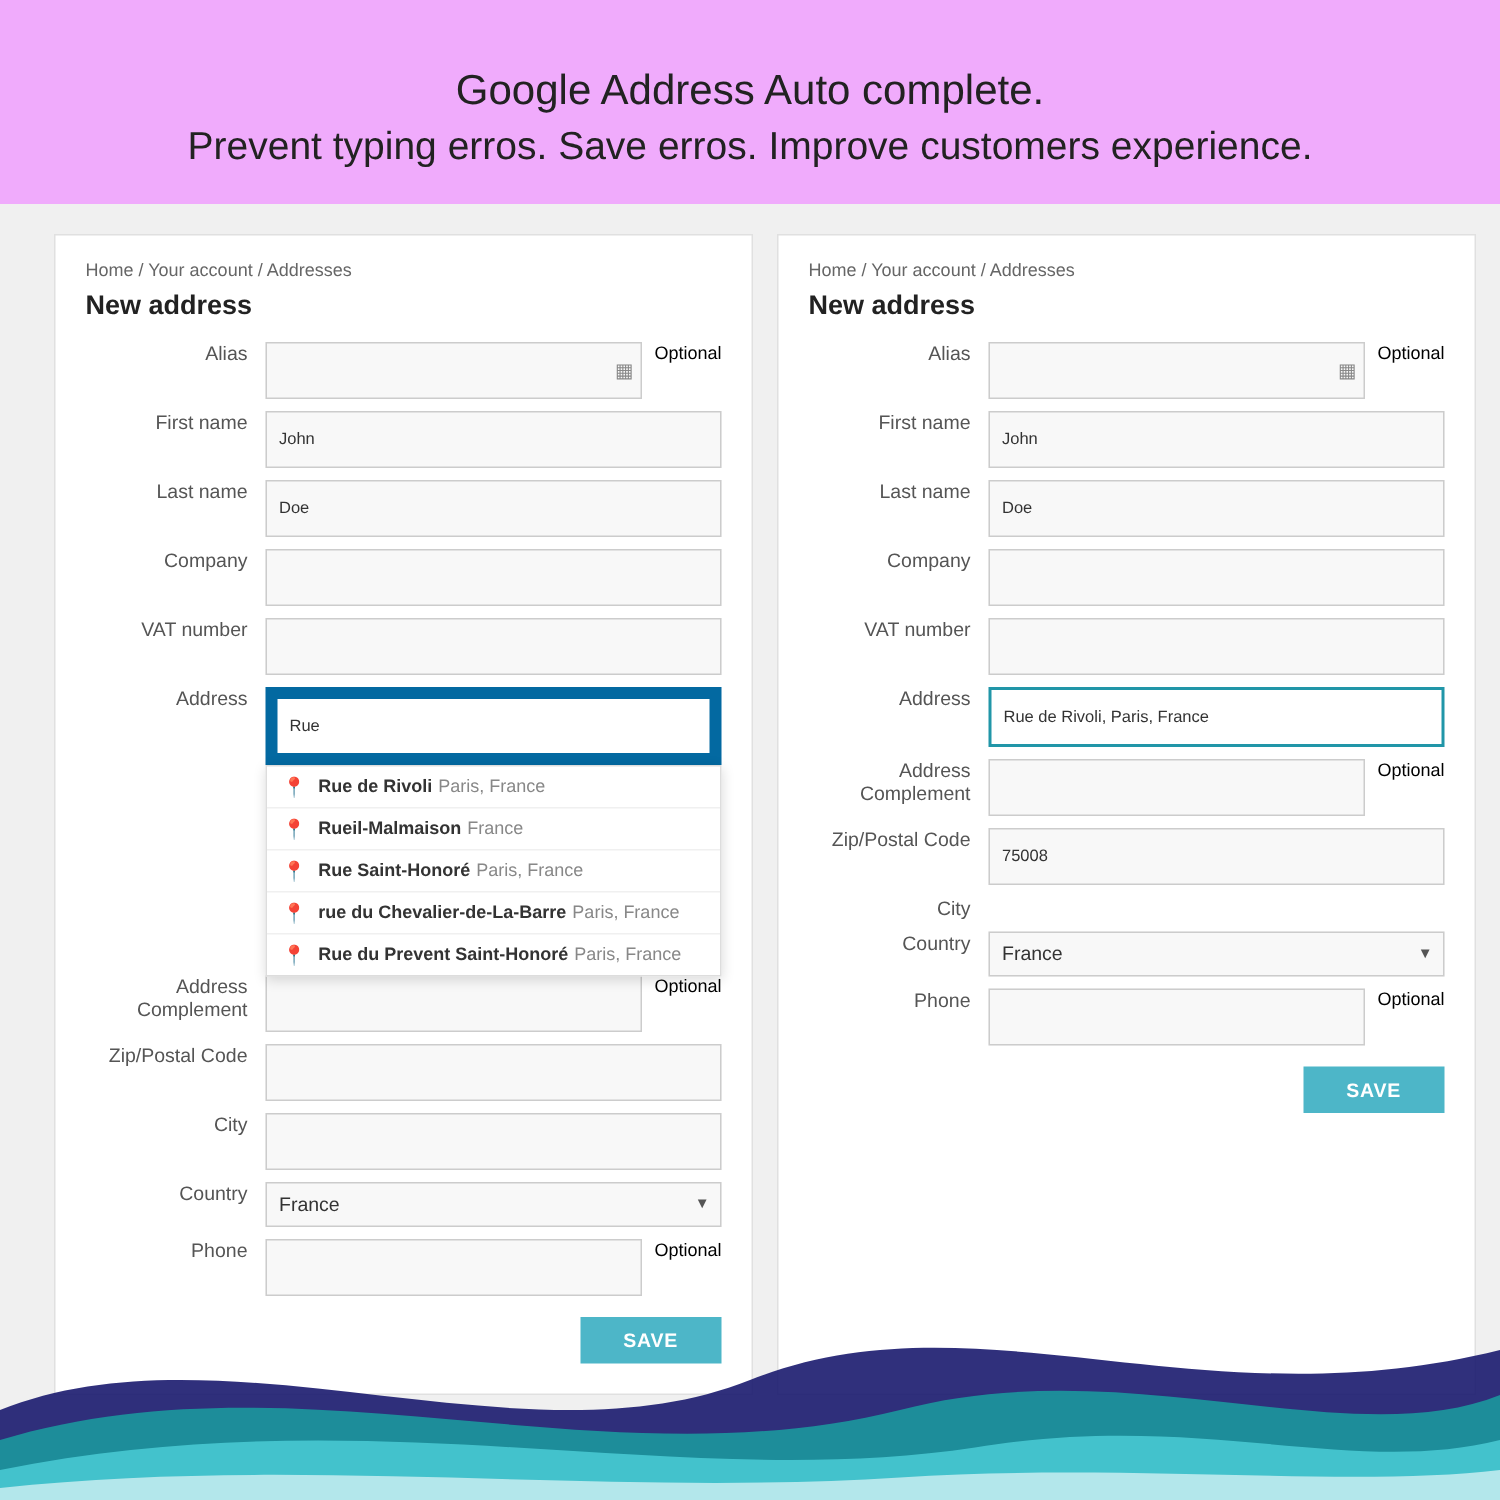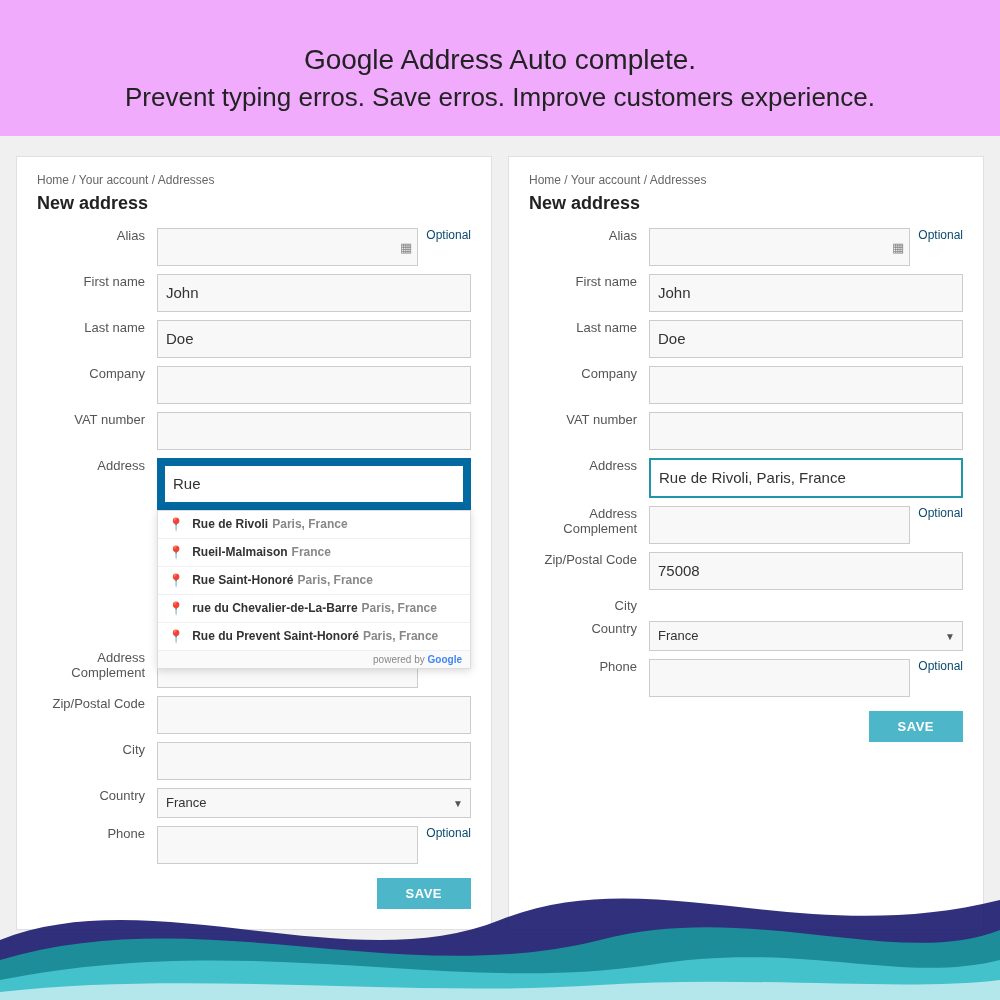--- a/index.html
+++ b/index.html
@@ -30,20 +30,21 @@
       font-weight: normal;
       color: #222;
       line-height: 1.4;
     }
 
     .forms-container {
       display: flex;
       gap: 16px;
       padding: 20px 16px;
       background: #f0f0f0;
+      margin-left: 20px;
     }
 
     .form-panel {
       background: #fff;
       border: 1px solid #e0e0e0;
       flex: 1;
       padding: 16px 20px 20px;
       position: relative;
     }
 
@@ -79,33 +80,33 @@
       padding-right: 12px;
       flex-shrink: 0;
     }
 
     .form-input {
       flex: 1;
       height: 30px;
       border: 1px solid #ccc;
       background: #f8f8f8;
       padding: 18px 8px;
-      font-size: 15px;
+      font-size: 11px;
       color: #333;
       outline: none;
     }
 
     .form-input.address-active {
       border: 8px solid #0369a1;
       background: #fff;
     }
 
     .optional-label {
       font-size: 12px;
-      color: #0c4a6e;
+      color: #000000;
       margin-left: 8px;
       white-space: nowrap;
     }
 
     .alias-wrapper {
       position: relative;
       flex: 1;
     }
 
     .alias-wrapper .form-input {
@@ -200,21 +201,21 @@
       font-size: 13px;
     }
 
     .ac-main {
       font-weight: bold;
       color: #333;
     }
 
     .ac-secondary {
       color: #888;
-      font-weight: bold;
+      font-weight: normal;
       margin-left: 4px;
     }
 
     .powered-by {
       text-align: right;
       padding: 3px 8px;
       font-size: 10px;
       color: #888;
       background: #fafafa;
     }
@@ -318,24 +319,20 @@
           <span><span class="ac-main">Rue Saint-Honoré</span><span class="ac-secondary">Paris, France</span></span>
         </div>
         <div class="autocomplete-item">
           <span class="pin-icon">📍</span>
           <span><span class="ac-main">rue du Chevalier-de-La-Barre</span><span class="ac-secondary">Paris, France</span></span>
         </div>
         <div class="autocomplete-item">
           <span class="pin-icon">📍</span>
           <span><span class="ac-main">Rue du Prevent Saint-Honoré</span><span class="ac-secondary">Paris, France</span></span>
         </div>
-        <div class="powered-by">
-          <span>powered by</span>
-          <span class="powered-google">Google</span>
-        </div>
       </div>
     </div>
 
     <div class="form-row" style="margin-top: 140px;">
       <label class="form-label">Address Complement</label>
       <input type="text" class="form-input" value="" style="">
       <span class="optional-label">Optional</span>
     </div>
 
     <div class="form-row">

